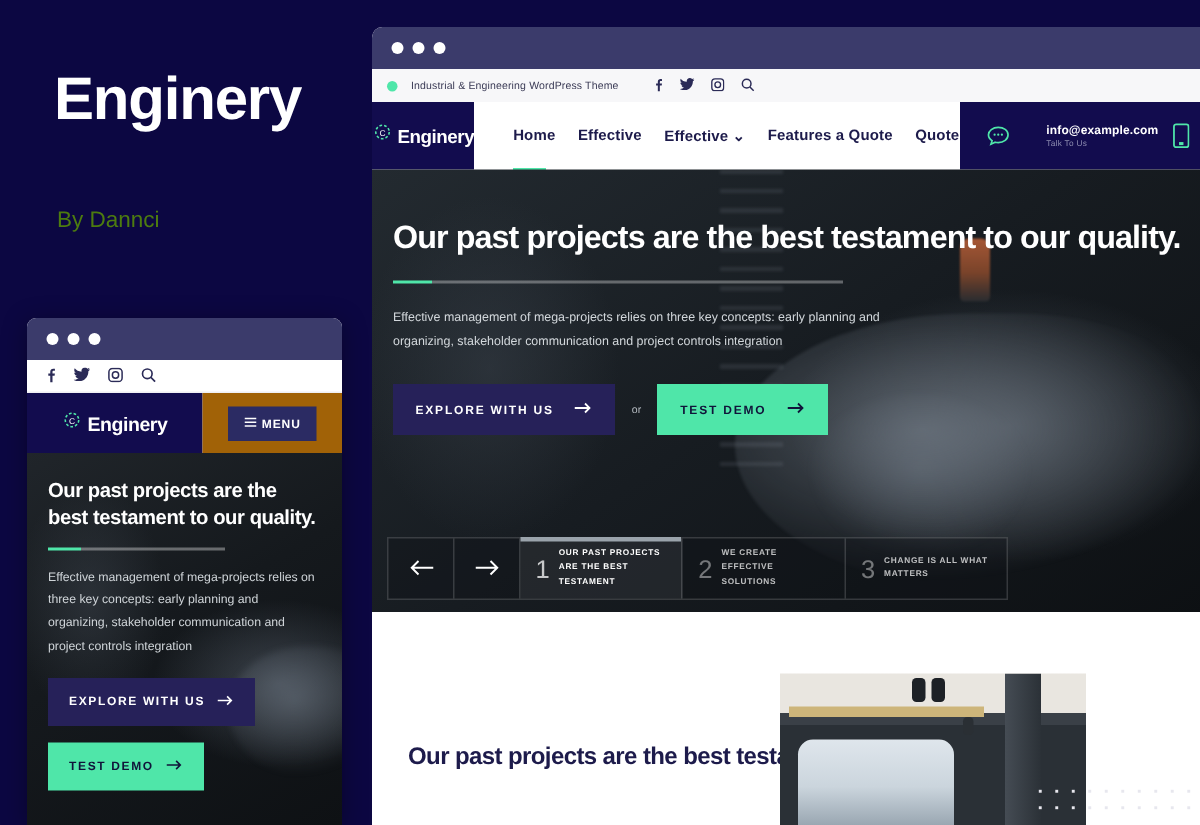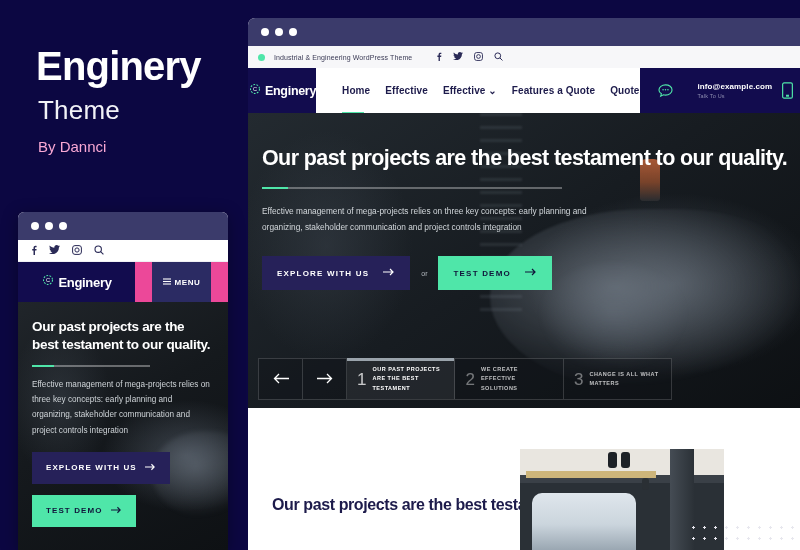--- a/index.html
+++ b/index.html
@@ -22,21 +22,21 @@
     font-size: 40px; font-weight: 700; color: #ffffff;
     letter-spacing: -0.8px; line-height: 1;
   }
   #promo-subtitle {
     position: absolute; left: 38px; top: 95px;
     font-size: 26px; font-weight: 400; color: #f2f2f7;
     letter-spacing: 0.2px;
   }
   #promo-author {
     position: absolute; left: 38px; top: 138px;
-    font-size: 15px; font-weight: 400; color: #f9a8d4;
+    font-size: 15px; font-weight: 400; color: #4d7c0f;
   }
 
   
   #mobile-mockup {
     position: absolute; left: 18px; top: 212px;
     width: 210px; height: 338px;
     background: #ffffff;
     border-radius: 6px 6px 0 0;
     overflow: hidden;
     box-shadow: 0 3px 16px rgba(0,0,0,0.35);
@@ -51,21 +51,21 @@
     display: flex; align-items: center; padding-left: 13px; gap: 12px;
     border-bottom: 1px solid #f0f0f4;
   }
   .m-topbar .sico { font-size: 9px; color: #2b2b57; line-height: 1; }
   .m-header { height: 40px; display: flex; }
   .m-logo-box {
     width: 117px; background: #120c4e;
     display: flex; align-items: center; justify-content: center; gap: 3px;
   }
   .m-logo-text { color:#fff; font-size: 13px; font-weight: 700; letter-spacing: -0.3px; }
-  .m-menu-zone { flex: 1; background: #ec4899; display: flex; justify-content: center; }
+  .m-menu-zone { flex: 1; background: #a16207; display: flex; align-items: center; justify-content: center; }
   .m-menu-btn {
     background: #2b2b63; color: #fff; font-size: 8px; font-weight: 700;
     letter-spacing: 0.6px; padding: 7px 11px; display: flex; align-items: center; gap: 4px;
   }
   .m-hero {
     position: relative; height: 248px;
     background:
       radial-gradient(ellipse 120px 80px at 80% 62%, rgba(95,105,118,0.55), transparent 70%),
       radial-gradient(ellipse 70px 110px at 20% 40%, rgba(70,78,88,0.4), transparent 72%),
       linear-gradient(150deg,#20252a 0%, #15191d 45%, #0e1114 100%);
@@ -222,21 +222,20 @@
     background-image: radial-gradient(#e7e7ee 1.1px, transparent 1.2px);
     background-size: 11px 11px;
   }
   .gear { display:block; }
 </style>
 </head>
 <body>
 
 <div id="promo-panel">
   <div id="promo-title">Enginery</div>
-  <div id="promo-subtitle">Theme</div>
   <div id="promo-author">By Dannci</div>
 
   <div id="mobile-mockup">
 
     <div class="m-chrome">
       <i></i>
       <i></i>
       <i></i>
     </div>
 

